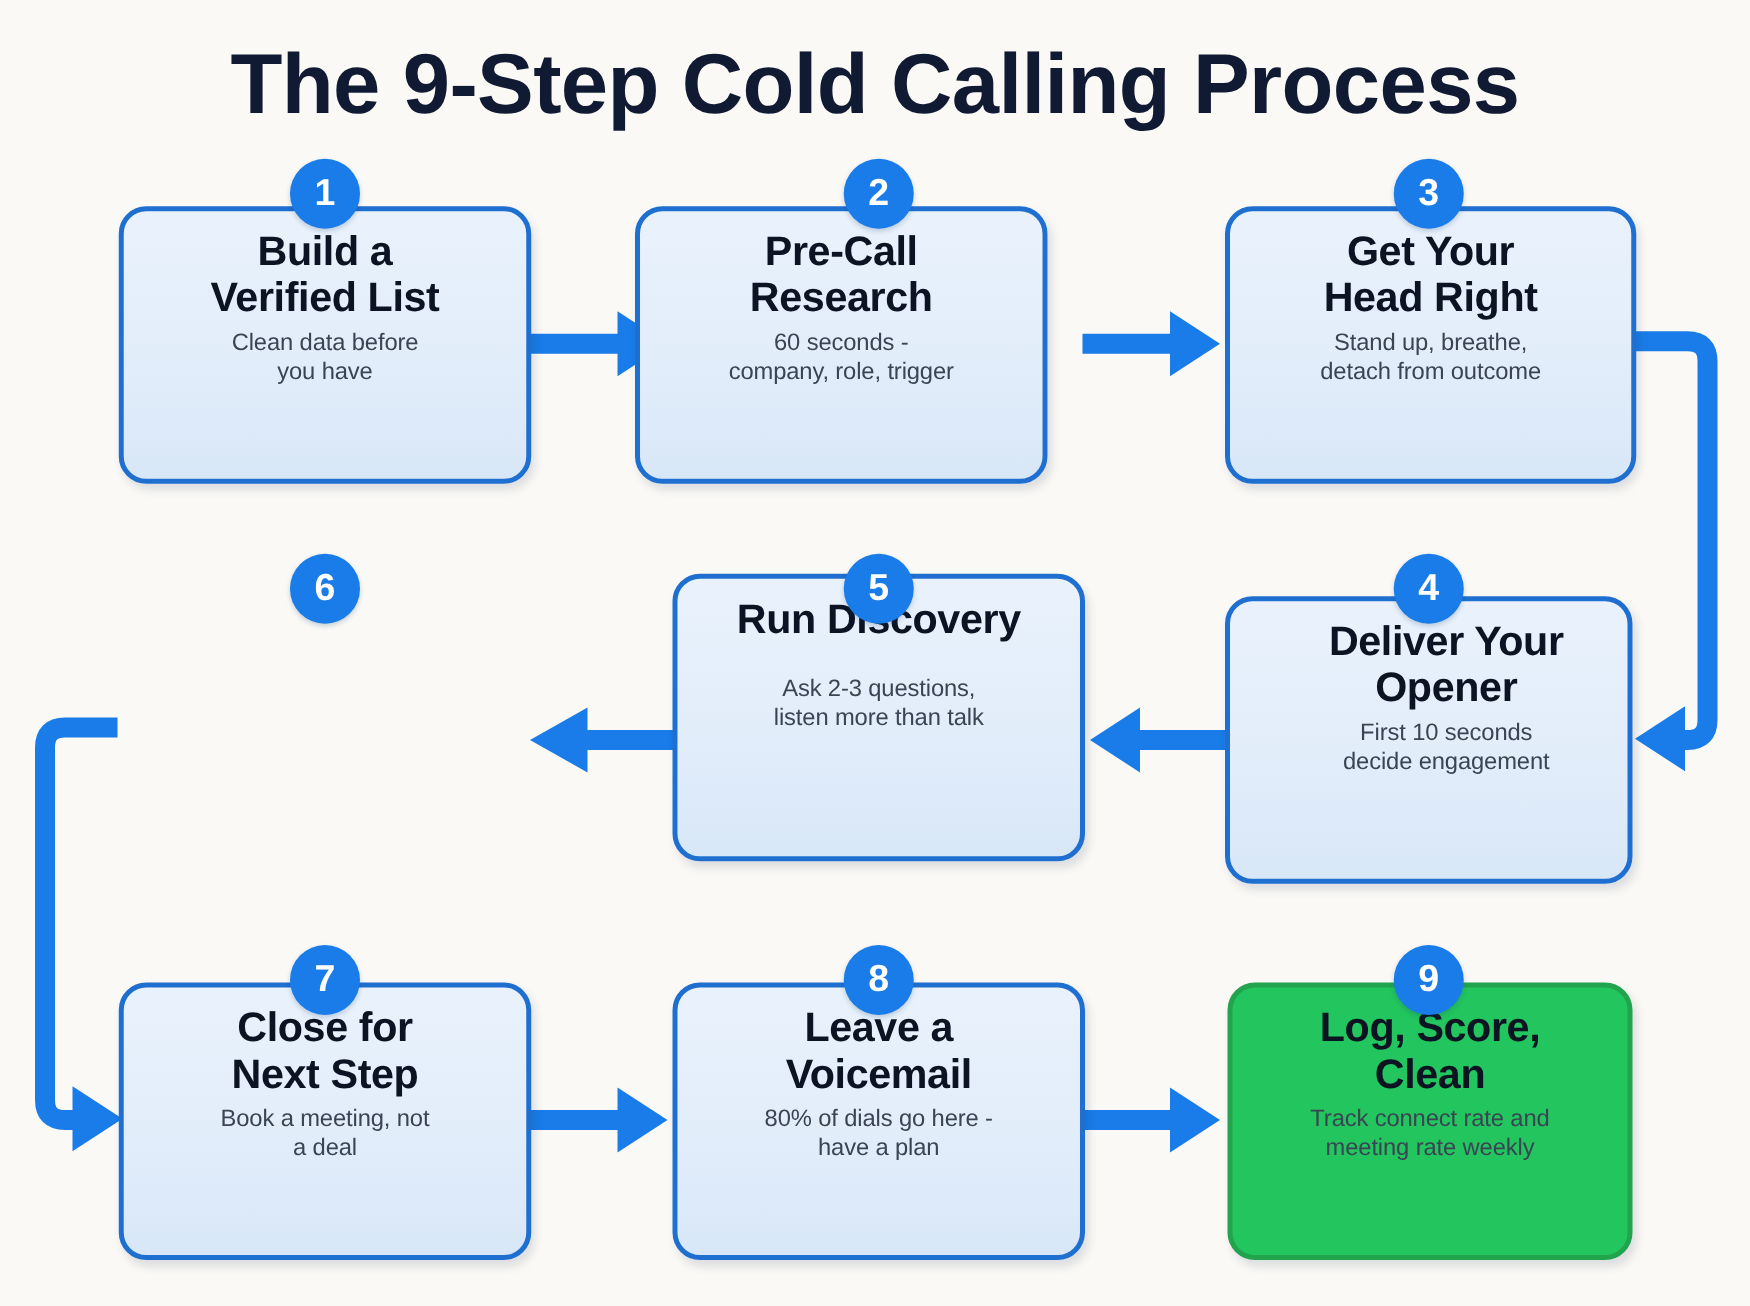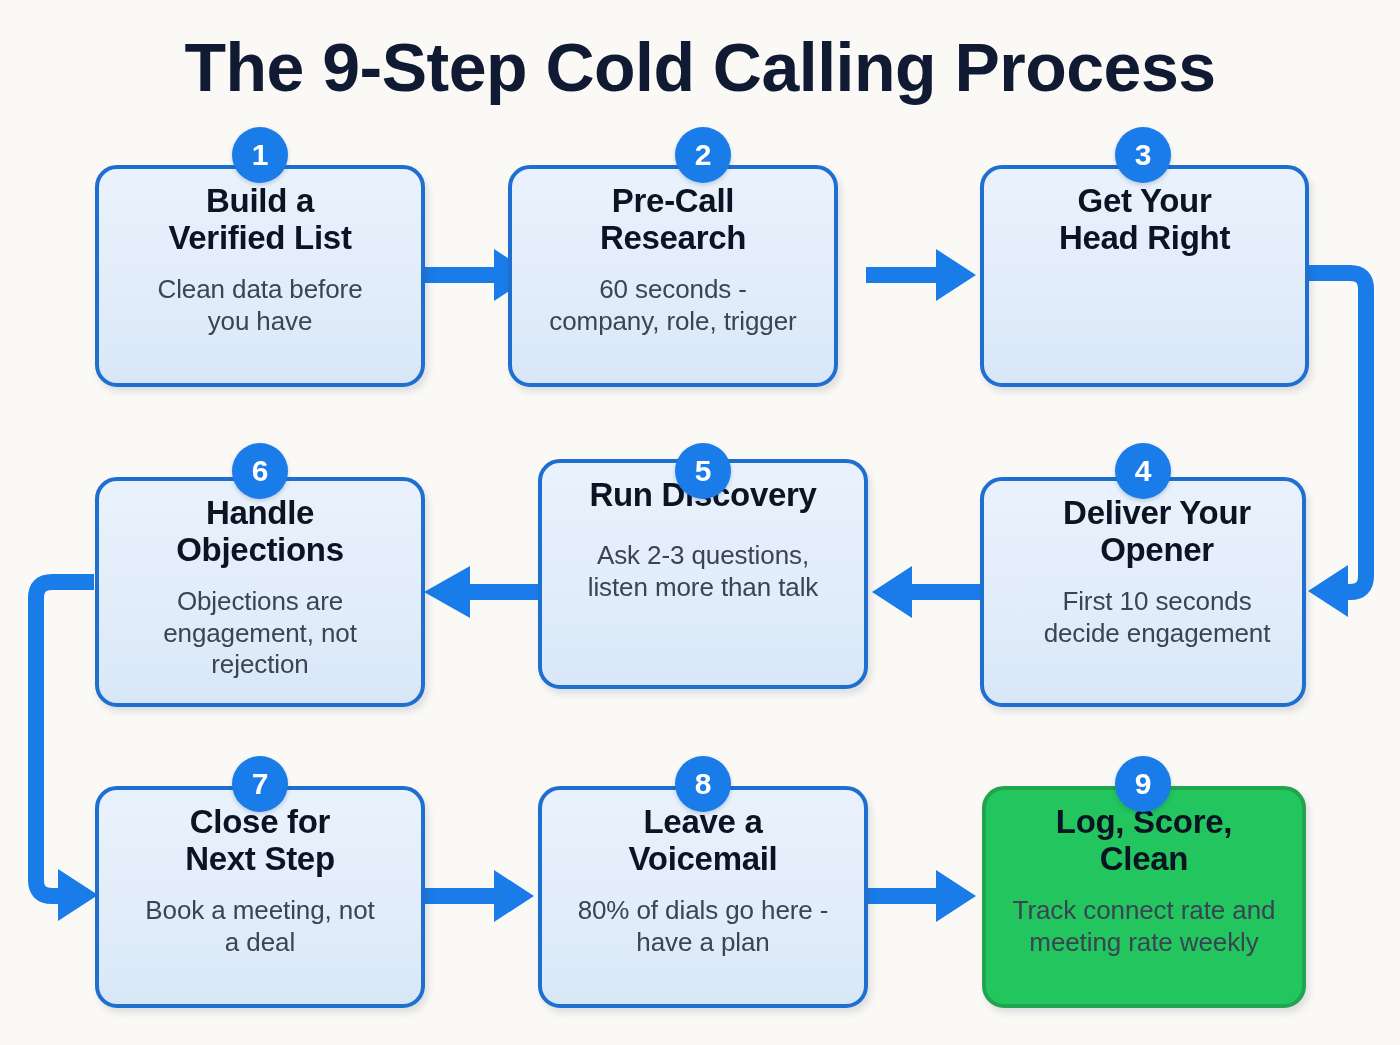--- a/index.html
+++ b/index.html
@@ -64,25 +64,25 @@
   .step-title {
     font-size: 33px;
     font-weight: bold;
     color: #0c1322;
     line-height: 1.12;
     text-align: center;
     margin: 0;
     letter-spacing: -0.3px;
   }
   .step-desc {
-    font-size: 26px;
+    font-size: 19px;
     color: #3a4452;
     line-height: 1.22;
     text-align: center;
-    margin: 17px 0 0 0;
+    margin: 6px 0 0 0;
     letter-spacing: -0.1px;
   }
   .step.gap .step-desc {
     margin-top: 26px;
   }
 
   
   .badge {
     position: absolute;
     width: 56px;
@@ -171,34 +171,27 @@
       <span>company, role, trigger</span>
     </div>
   </div>
   <div class="badge" style="left:675px; top:127px;">2</div>
 
   <div class="step" style="left:980px; top:165px; width:329px; height:222px;">
     <div class="step-title">
       <span>Get Your</span><br>
       <span>Head Right</span>
     </div>
+    <div class="step-desc">
+      <span>Stand up, breathe,</span><br>
+      <span>detach from outcome</span>
+    </div>
   </div>
   <div class="badge" style="left:1115px; top:127px;">3</div>
 
-  <div class="step" style="left:95px; top:477px; width:330px; height:230px;">
-    <div class="step-title">
-      <span>Handle</span><br>
-      <span>Objections</span>
-    </div>
-    <div class="step-desc">
-      <span>Objections are</span><br>
-      <span>engagement, not</span><br>
-      <span>rejection</span>
-    </div>
-  </div>
   <div class="badge" style="left:232px; top:443px;">6</div>
 
   <div class="step gap" style="left:538px; top:459px; width:330px; height:230px;">
     <div class="step-title">
       <span>Run Discovery</span>
     </div>
     <div class="step-desc">
       <span>Ask 2-3 questions,</span><br>
       <span>listen more than talk</span>
     </div>

